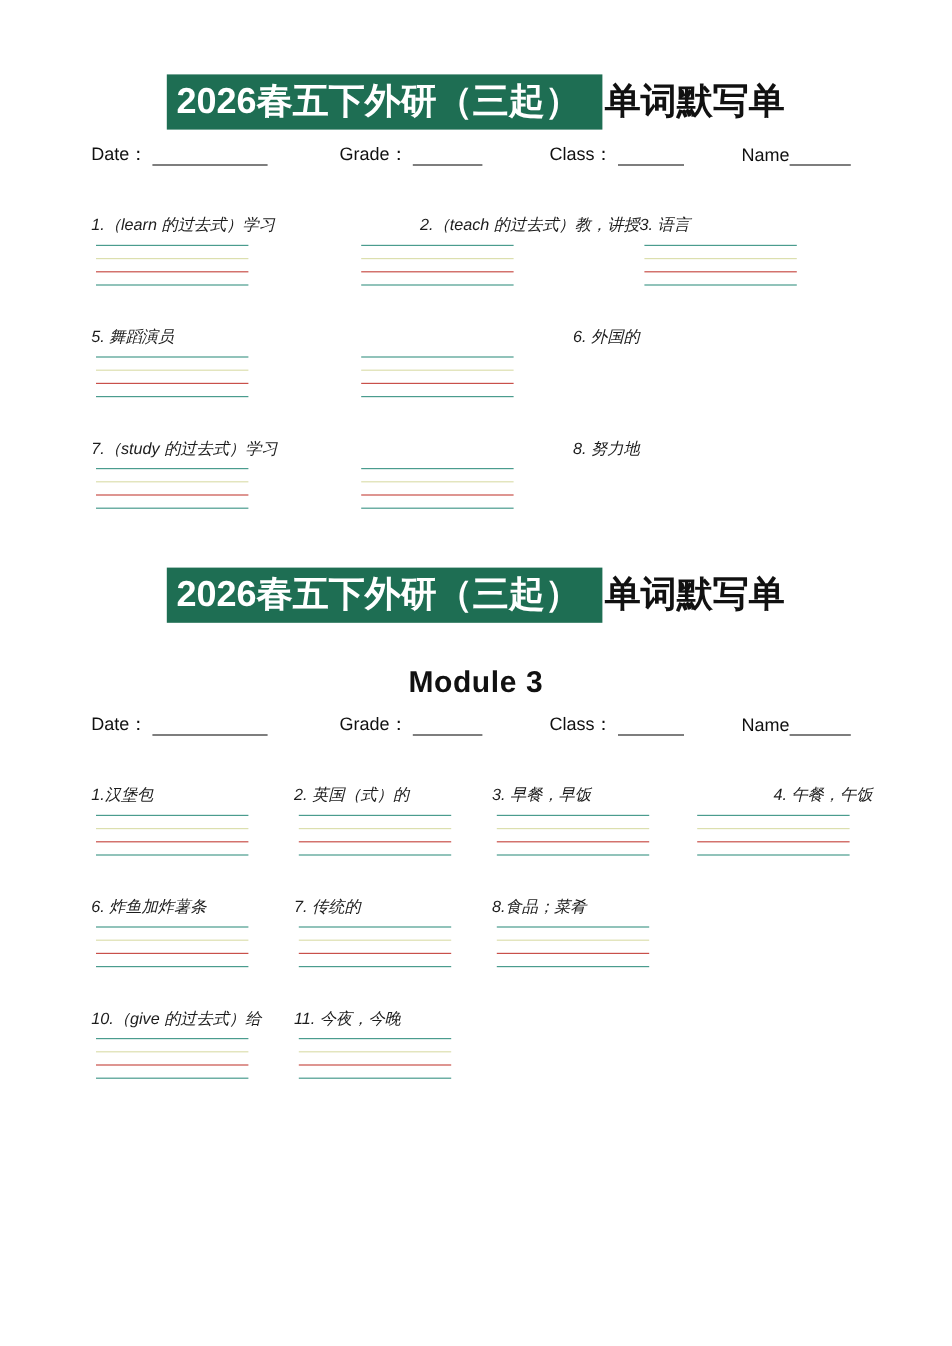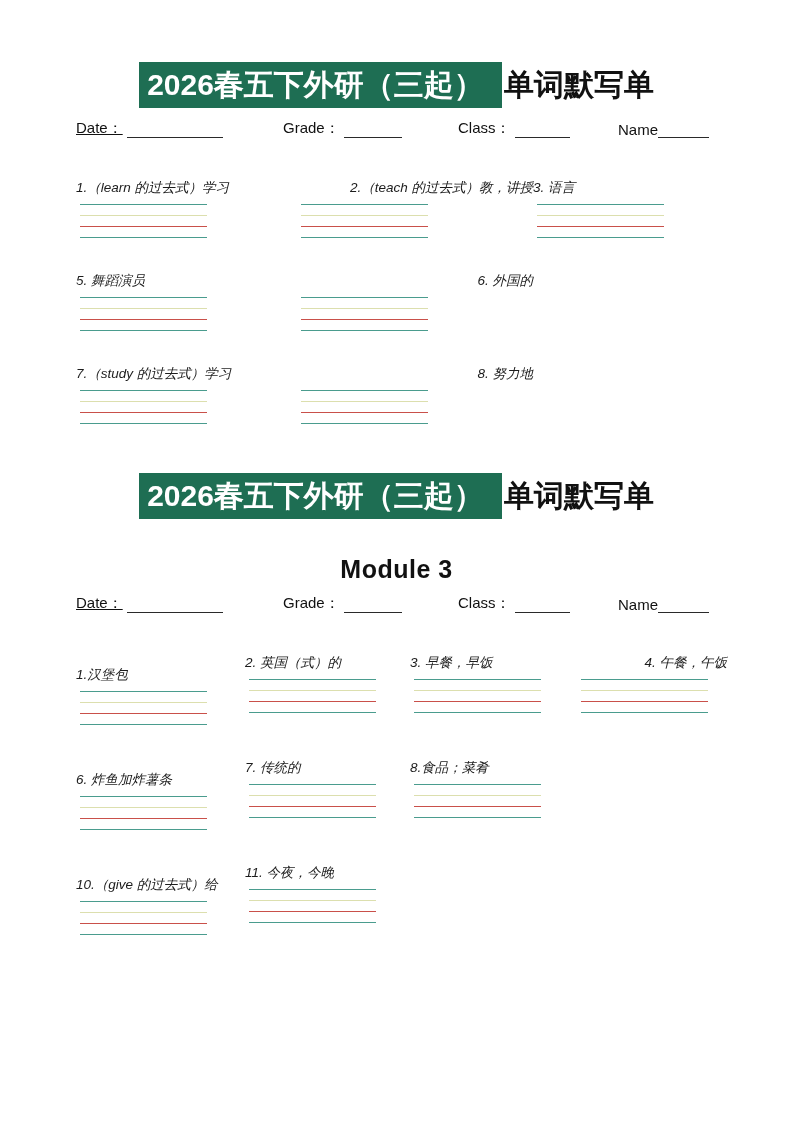--- a/index.html
+++ b/index.html
@@ -51,21 +51,21 @@
   
   .fields {
     margin-top: 10px;
     padding-left: 76px;
     display: flex;
     align-items: flex-end;
     font-size: 15px;
     height: 20px;
   }
   .field { display: flex; align-items: flex-end; }
-  .field-date  { width: 207px; text-decoration: underline; }
+  .field-date  { width: 207px; }
   .field-grade { width: 175px; }
   .field-class { width: 160px; }
   .blank {
     display: inline-block;
     border-bottom: 1px solid var(--blank-line, #2a2a2a);
     height: 15px;
     margin-left: 4px;
   }
   .blank-date  { width: 96px; }
   .blank-grade { width: 58px; }
@@ -76,21 +76,21 @@
   .items-row {
     display: flex;
     padding-left: 76px;
     margin-top: 40px;
     font-style: italic;
   }
   .items-row + .items-row { margin-top: 33px; }
   .cols3 .item:nth-child(1) { width: 221px; }
   .cols3 .item:nth-child(2) { width: 236px; text-align: right; }
   .cols3 .item:nth-child(3) { width: 184px; }
-  .cols4 .item:nth-child(1) { width: 169px; margin-top: 12px; }
+  .cols4 .item:nth-child(1) { width: 169px; }
   .cols4 .item:nth-child(2) { width: 165px; }
   .cols4 .item:nth-child(3) { width: 167px; }
   .cols4 .item:nth-child(4) { width: 150px; text-align: right; }
   .item { flex: none; }
   .item-label {
     font-size: 13.5px;
     line-height: 20px;
     height: 20px;
     white-space: nowrap;
     color: #1c1c1c;

